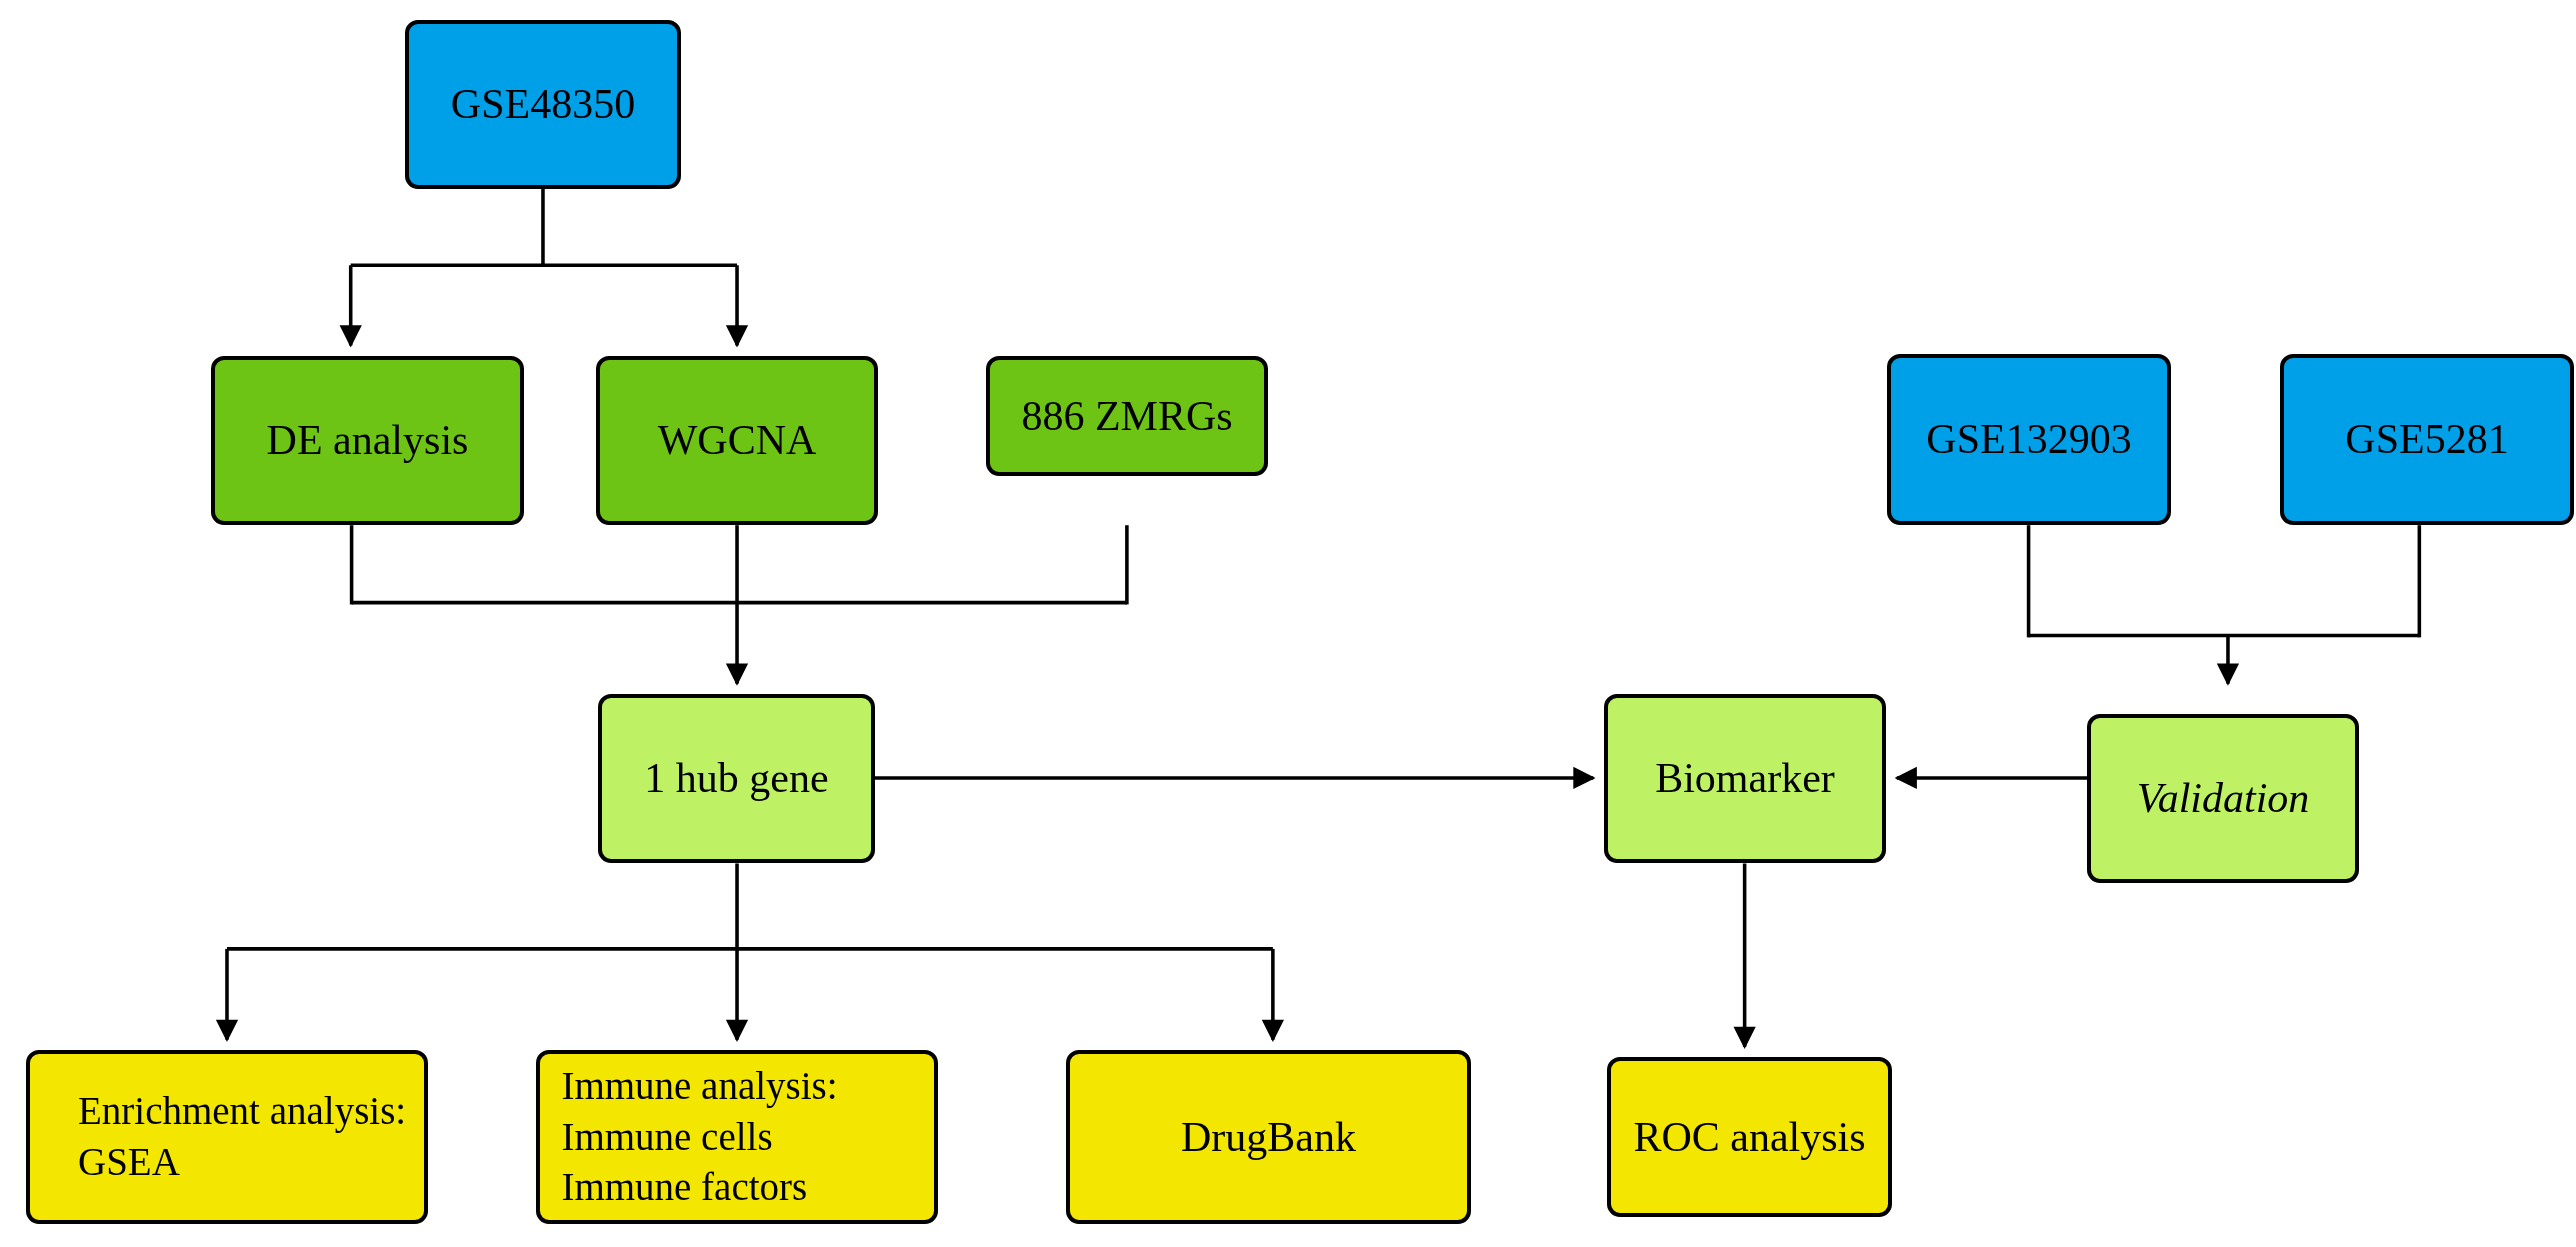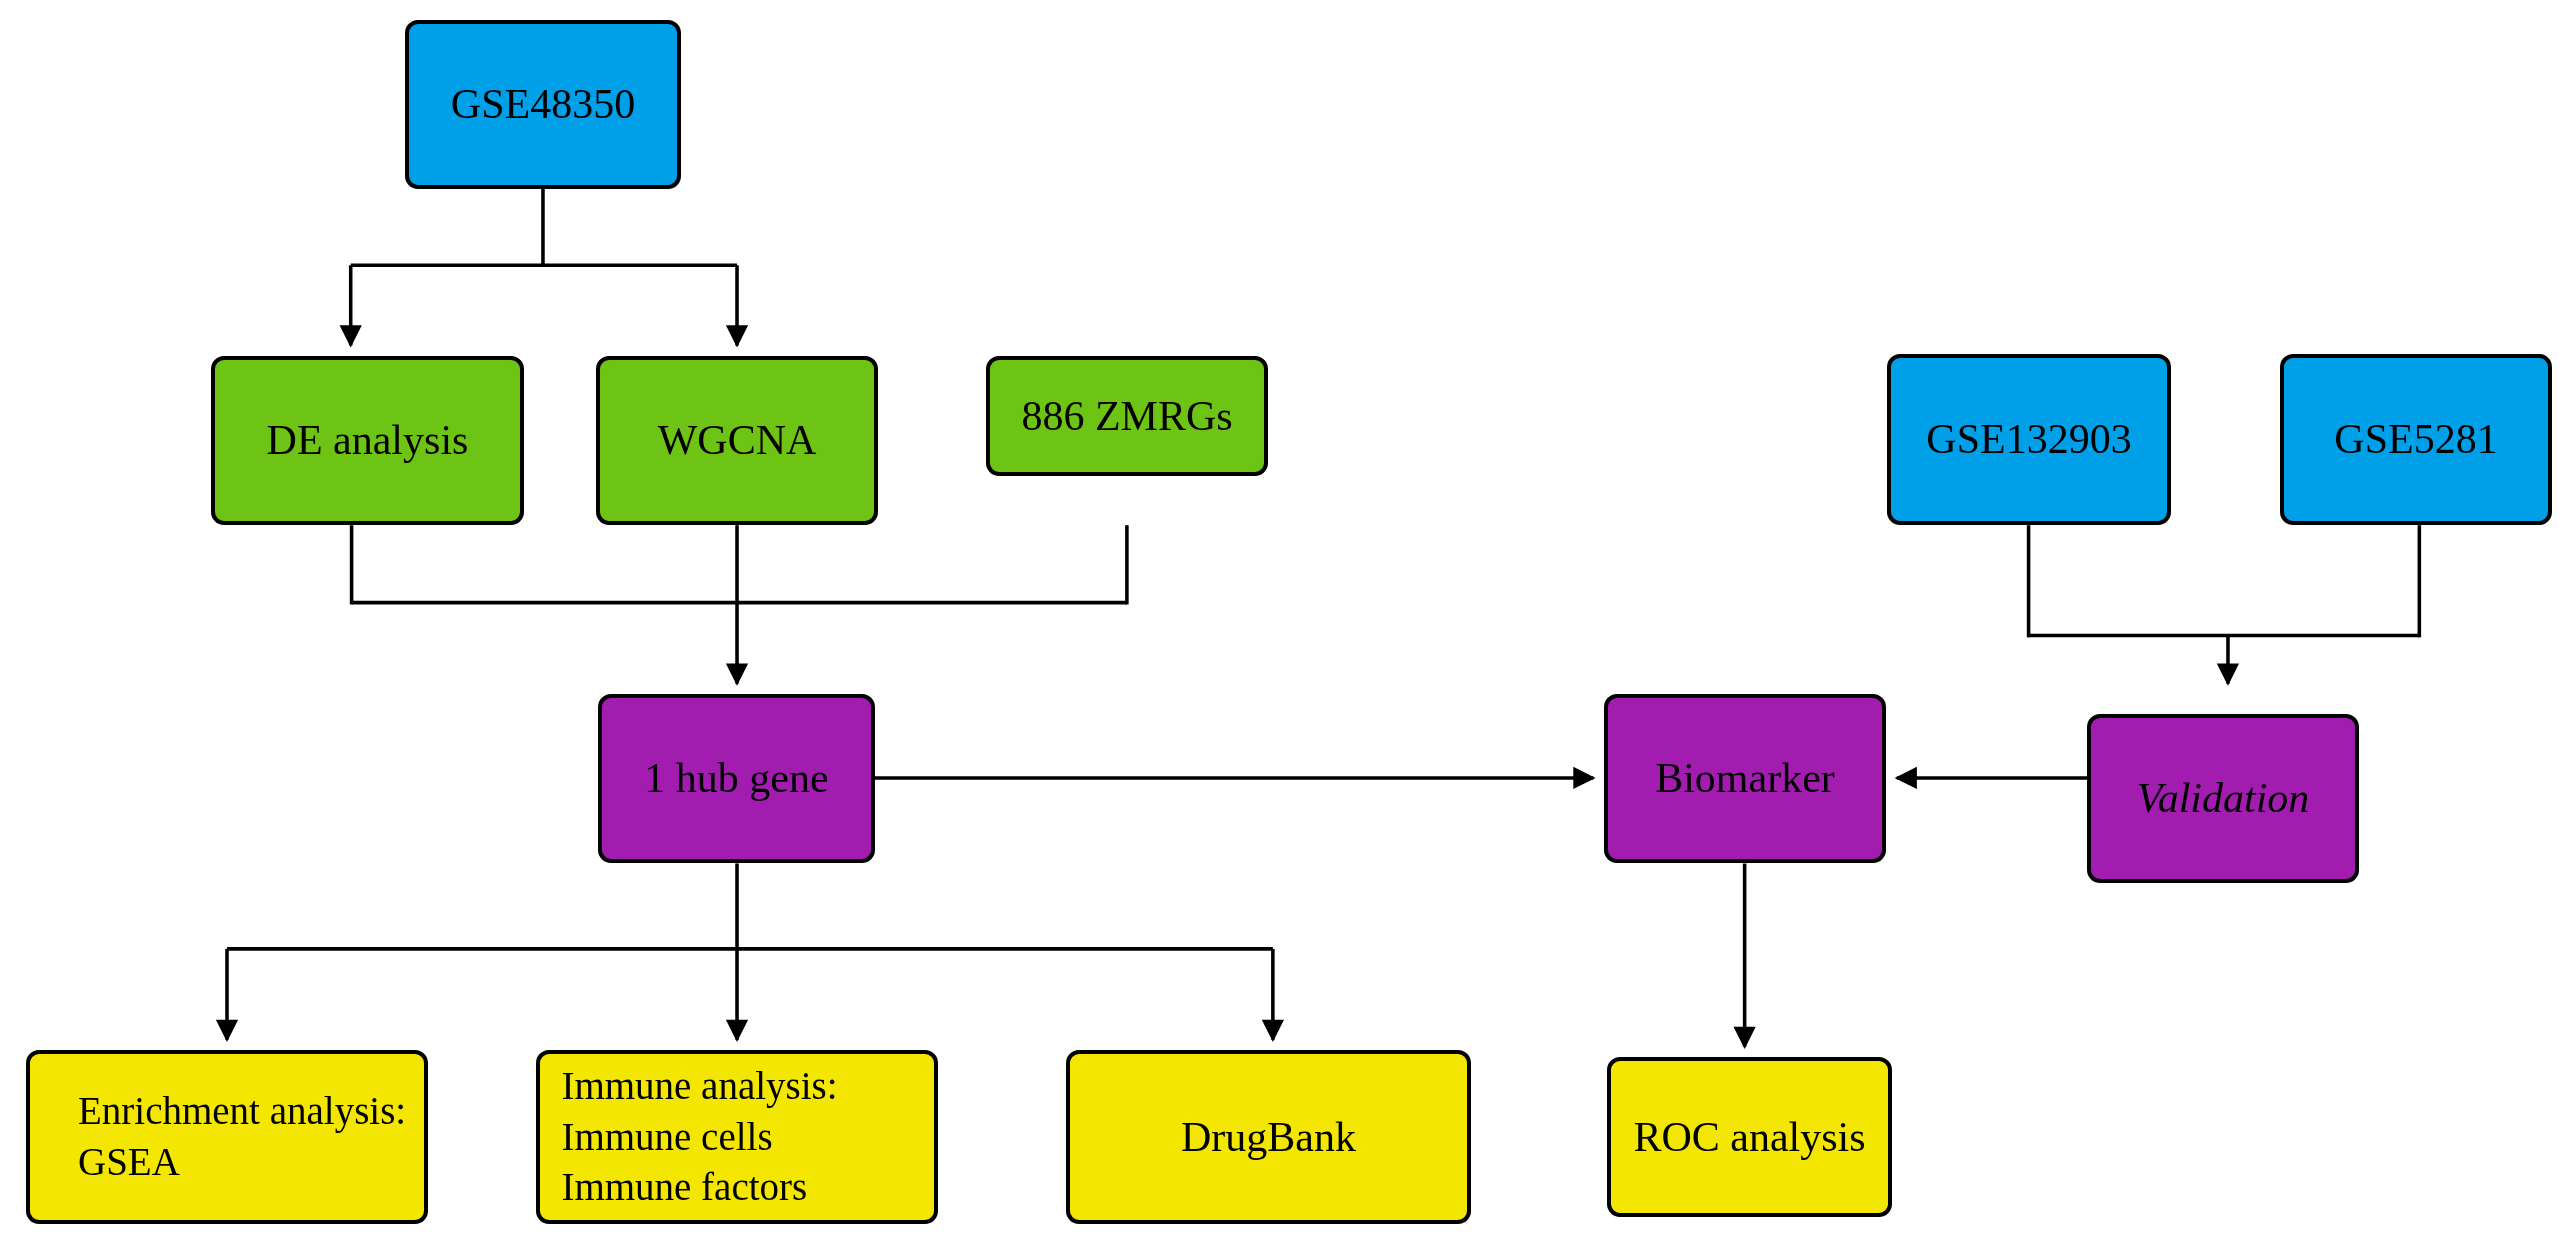--- a/index.html
+++ b/index.html
@@ -36,37 +36,37 @@
     flex-direction: column;
     align-items: center;
     justify-content: center;
     font-size: 42px;
     line-height: 1.25;
     text-align: center;
     white-space: nowrap;
   }
   .node.blue   { background: #00A0E9; }
   .node.green  { background: #6EC414; }
-  .node.white  { background: #a21caf; }
+  .node.white  { background: #bef264; }
   .node.yellow { background: #F3E600; }
   .node.left-text {
     align-items: flex-start;
     text-align: left;
     padding-left: 21.4px;
     padding-right: 9px;
     font-size: 39px;
     line-height: 1.3;
   }
   
   #n-gse48350   { left: 405px;  top: 19.6px;   width: 276px; height: 169px; }
   #n-de         { left: 211px;  top: 356px;  width: 313px; height: 169px; }
   #n-wgcna      { left: 596px;  top: 356px;  width: 282px; height: 169px; }
   #n-zmrgs      { left: 986px; top: 356px;  width: 282px; height: 120px; }
   #n-gse132903  { left: 1887px; top: 354px;  width: 284px; height: 171px; }
-  #n-gse5281    { left: 2280px; top: 354px;  width: 272px; height: 171px; }
+  #n-gse5281    { left: 2280px; top: 354px;  width: 294px; height: 171px; }
   #n-hub        { left: 598px;  top: 694px;  width: 277px; height: 169px; }
   #n-biomarker  { left: 1604px; top: 694px;  width: 282px; height: 169px; }
   #n-validation { left: 2087px; top: 714px;  width: 272px; height: 169px; font-style: italic; }
   #n-enrichment { left: 26px;   top: 1050px; width: 402px; height: 174px; padding-left: 48px; }
   #n-immune     { left: 536px;  top: 1050px; width: 402px; height: 174px; }
   #n-drugbank   { left: 1066px; top: 1050px; width: 405px; height: 174px; }
   #n-roc        { left: 1607px; top: 1057px; width: 285px; height: 160px; }
 </style>
 </head>
 <body>

